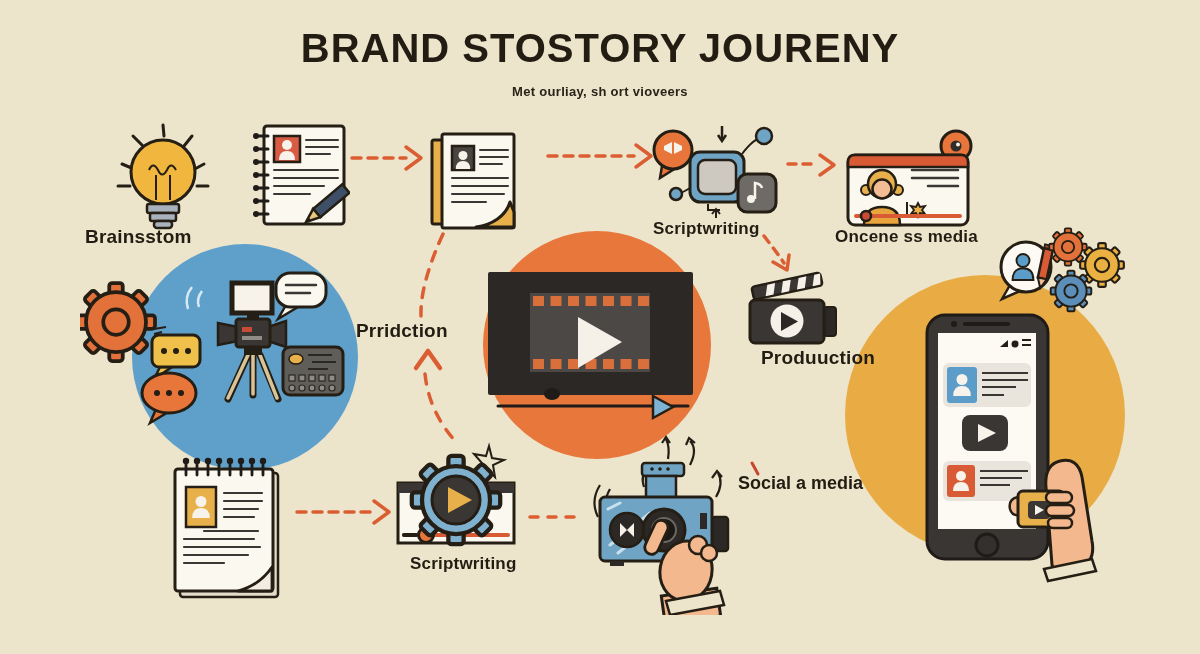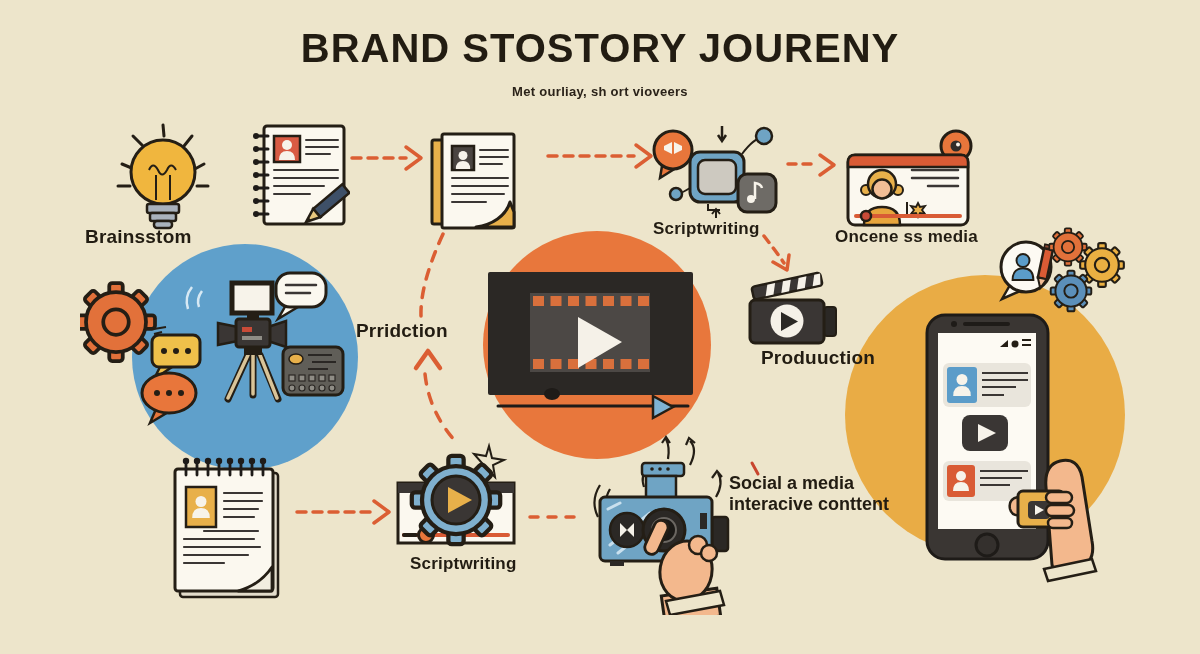--- a/index.html
+++ b/index.html
@@ -20,21 +20,21 @@
   .subtitle{
     left:0;right:0;top:84px;text-align:center;font-size:13px;font-weight:bold;
     color:#2A2219;letter-spacing:0.3px;
   }
   .lbl{
     font-weight:bold;font-size:19px;color:#221C12;
     letter-spacing:0.2px;white-space:nowrap;
   }
   .lbl18{font-size:17px;}
   .social{
-    text-align:left;font-size:18px;line-height:21px;font-weight:bold;color:#221C12;
+    text-align:left;font-size:18px;line-height:21px;font-weight:bold;color:#221C12;margin-left:9px;
   }
   svg{display:block;}
 </style>
 </head>
 <body>
 
 <div class="scene">
 
   <svg width="0" height="0" class="abs" aria-hidden="true">
     <defs>
@@ -454,16 +454,15 @@
   </svg>
 
   <div class="abs lbl" style="left:85px;top:226px;width:160px;">Brainsstom</div>
   <div class="abs lbl lbl18" style="left:653px;top:219px;width:130px;">Scriptwriting</div>
   <div class="abs lbl lbl18" style="left:835px;top:227px;width:146px;">Oncene ss media</div>
   <div class="abs lbl" style="left:356px;top:320px;width:130px;">Prridction</div>
   <div class="abs lbl" style="left:730px;top:347px;width:120px;margin-left:31px;">Produuction</div>
   <div class="abs lbl lbl18" style="left:410px;top:554px;width:130px;">Scriptwriting</div>
   <div class="abs social" style="left:729px;top:473px;width:180px;">
     <div>Social a media</div>
-    <div>interacive conttent</div>
   </div>
 
 </div>
 
 </body></html>

